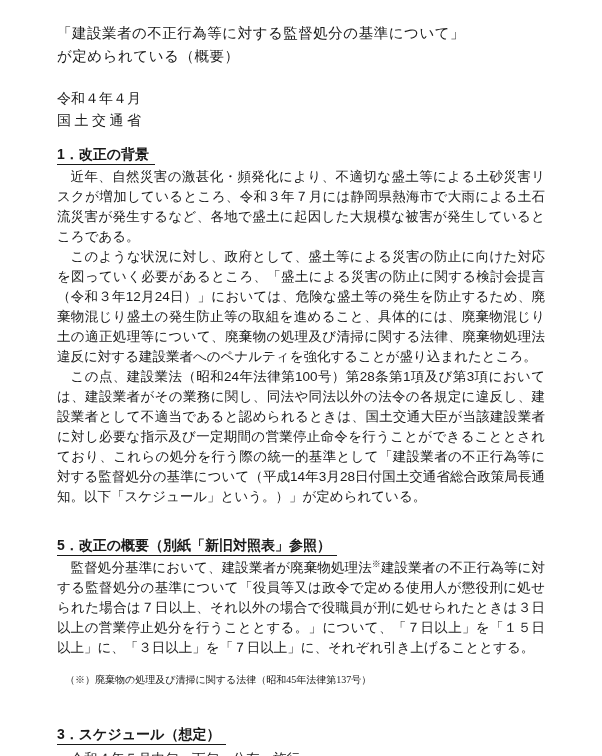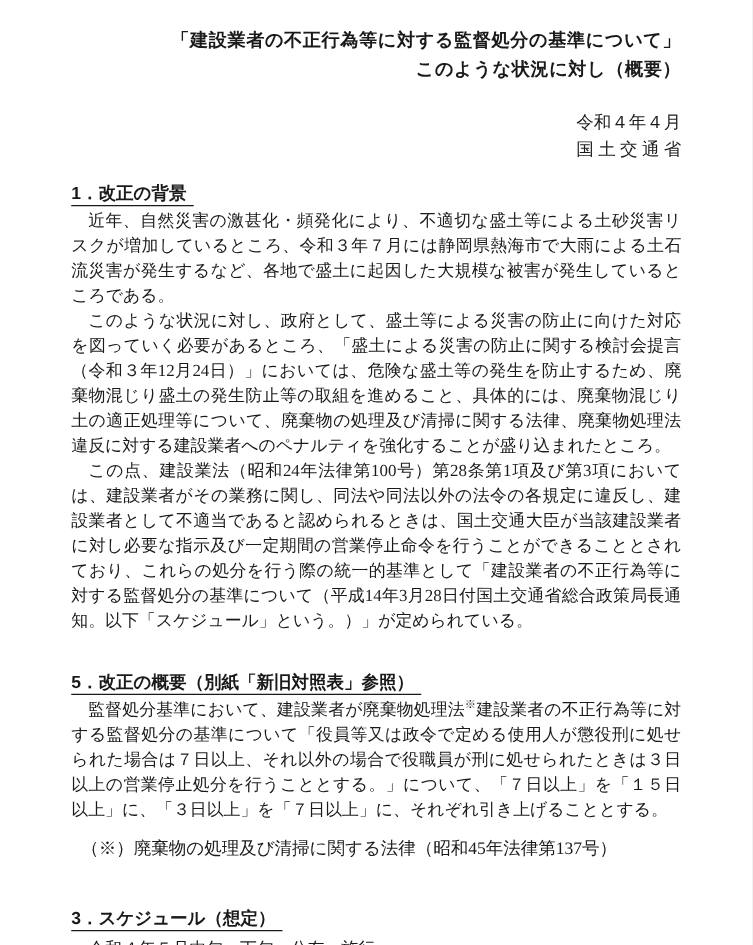--- a/index.html
+++ b/index.html
@@ -13,31 +13,30 @@
     height: 756px;
     margin: 0 auto;
     background: #ffffff;
     box-sizing: border-box;
     padding: 22px 57px 0 57px;
     color: #1a1a1a;
     overflow: hidden;
   }
   
   .title-block {
-    text-align: right;
+    text-align: left;
     font-family: "Liberation Sans", "DejaVu Sans", sans-serif;
-    font-weight: bold;
+    font-weight: normal;
     font-size: 14.5px;
     line-height: 23px;
     letter-spacing: 0.5px;
   }
   
   .date-block {
     margin-top: 20px;
-    text-align: right;
     font-family: "Liberation Serif", "DejaVu Serif", serif;
     font-size: 14px;
     line-height: 22px;
   }
   
   .section-heading {
     font-family: "Liberation Sans", "DejaVu Sans", sans-serif;
     font-weight: bold;
     font-size: 14px;
     line-height: 20px;
@@ -47,55 +46,55 @@
     border-bottom: 1.5px solid #1a1a1a;
     padding-right: 6px;
     padding-bottom: 0;
   }
   .sec1 { margin-top: 12px; }
   .sec2 { margin-top: 28px; }
   .sec3 { margin-top: 36px; }
   
   .body-para {
     margin: 0;
-    font-family: Liberation Serif, serif;
+    font-family: Liberation Sans, sans-serif;
     font-size: 13.5px;
     line-height: 20px;
     text-align: justify;
     text-indent: 1em;
   }
   .sec-body { margin-top: 2px; }
   sup.ref {
     font-size: 9px;
     vertical-align: super;
     line-height: 0;
   }
   .footnote {
     margin-top: 14px;
     margin-left: 8px;
     font-family: "Liberation Serif", "DejaVu Serif", serif;
-    font-size: 14px;
+    font-size: 10px;
     line-height: 16px;
   }
   .schedule-line {
     margin-top: 4px;
     font-family: "Liberation Serif", "DejaVu Serif", serif;
     font-size: 13.5px;
     line-height: 20px;
     text-indent: 1em;
   }
 </style>
 </head>
 <body>
 
 <div class="page">
 
   <div class="title-block">
     <div>「建設業者の不正行為等に対する監督処分の基準について」</div>
-    <div>このような状況に対し（概要）</div>
+    <div>が定められている（概要）</div>
   </div>
 
   <div class="date-block">
     <div>令和４年４月</div>
     <div>国 土 交 通 省</div>
   </div>
 
   <div class="sec1">
     <div class="section-heading">
       <span class="underlined">1．改正の背景</span>

